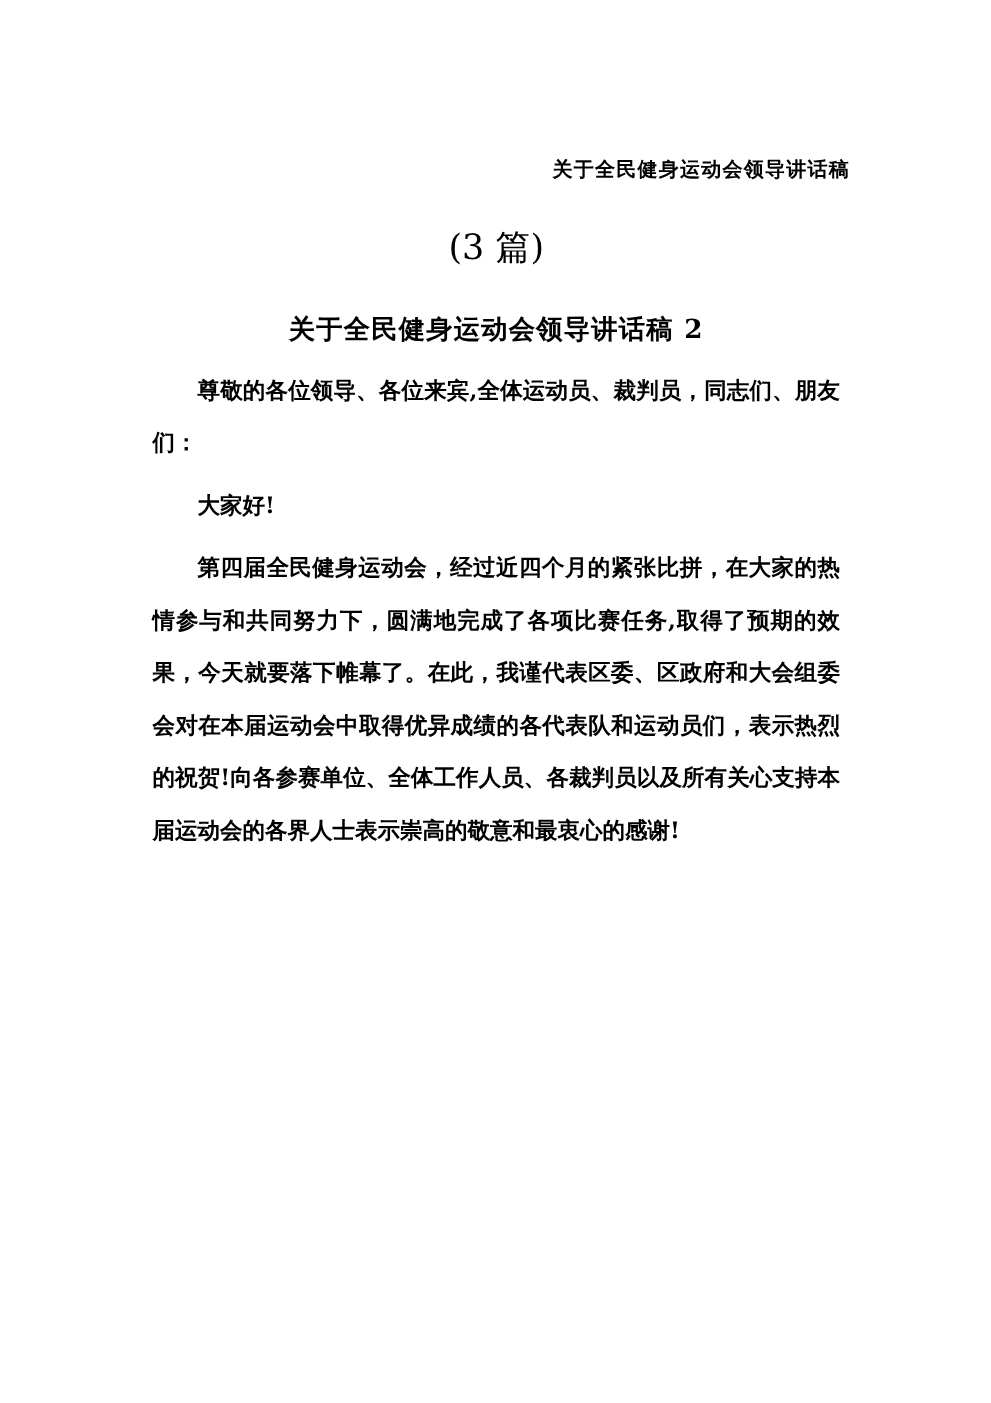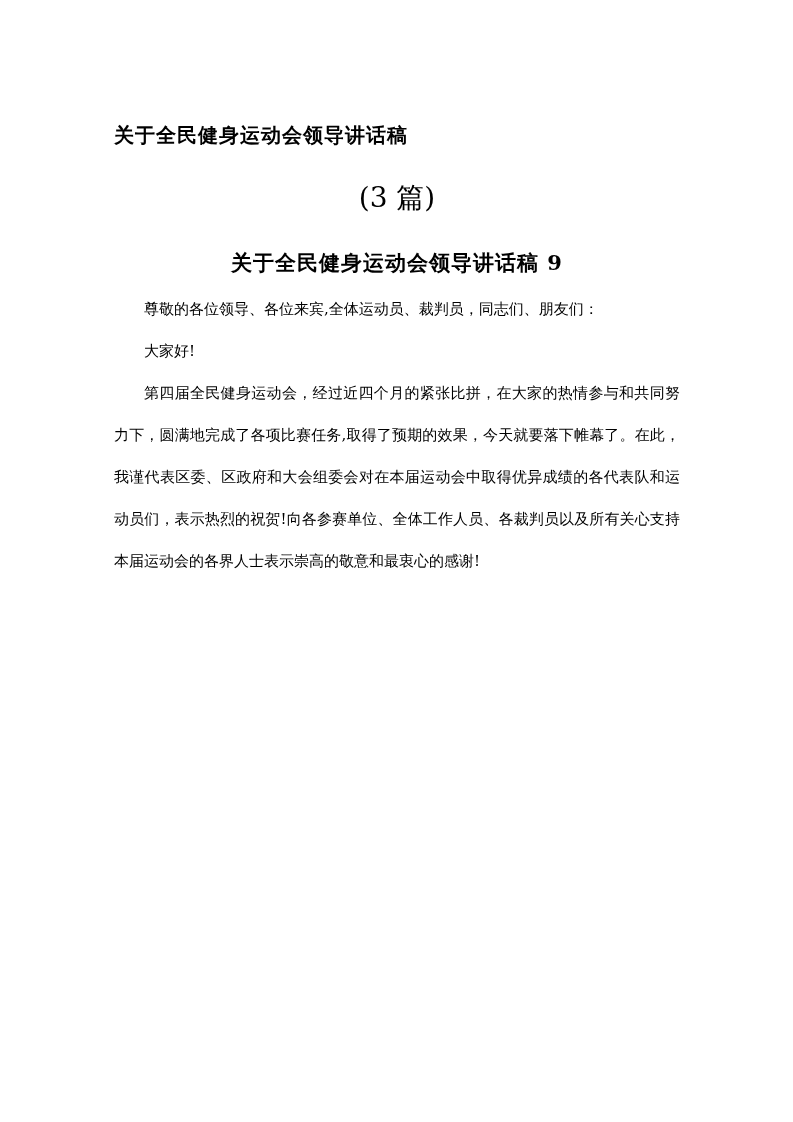--- a/index.html
+++ b/index.html
@@ -15,61 +15,61 @@
     height: 1122px;
     margin: 0 auto;
     background: #ffffff;
     color: #000000;
     padding: 114px 113px 0 114px;
     overflow: hidden;
     font-family: "DejaVu Serif", "Liberation Serif", serif;
   }
   .doc-title {
     margin: 0 0 19px 0;
-    font-size: 20px;
+    font-size: 16px;
     font-weight: bold;
     line-height: 43px;
-    text-align: left;
+    text-align: right;
     letter-spacing: 1px;
   }
   .doc-subtitle {
     margin: 0 0 22px 0;
     font-size: 28px;
     font-weight: normal;
     line-height: 43px;
     text-align: center;
   }
   .section-heading {
     margin: 0 0 4px 0;
     font-size: 21px;
     font-weight: bold;
     line-height: 43px;
     text-align: center;
     letter-spacing: 1px;
   }
   .para {
-    margin: 0;
-    font-size: 15px;
-    font-weight: normal;
+    margin: 8px;
+    font-size: 18px;
+    font-weight: bold;
     line-height: 42px;
     text-align: justify;
     text-justify: inter-character;
     text-indent: 2em;
     word-break: break-all;
   }
 </style>
 </head>
 <body>
 
 <div class="page">
   <h1 class="doc-title">关于全民健身运动会领导讲话稿</h1>
 
   <div class="doc-subtitle">(3 篇)</div>
 
-  <h2 class="section-heading">关于全民健身运动会领导讲话稿 9</h2>
+  <h2 class="section-heading">关于全民健身运动会领导讲话稿 2</h2>
 
   <p class="para">尊敬的各位领导、各位来宾,全体运动员、裁判员，同志们、朋友们：</p>
 
   <p class="para">大家好!</p>
 
   <p class="para">第四届全民健身运动会，经过近四个月的紧张比拼，在大家的热情参与和共同努力下，圆满地完成了各项比赛任务,取得了预期的效果，今天就要落下帷幕了。在此，我谨代表区委、区政府和大会组委会对在本届运动会中取得优异成绩的各代表队和运动员们，表示热烈的祝贺!向各参赛单位、全体工作人员、各裁判员以及所有关心支持本届运动会的各界人士表示崇高的敬意和最衷心的感谢!</p>
 
 </div>
 
 </body></html>

